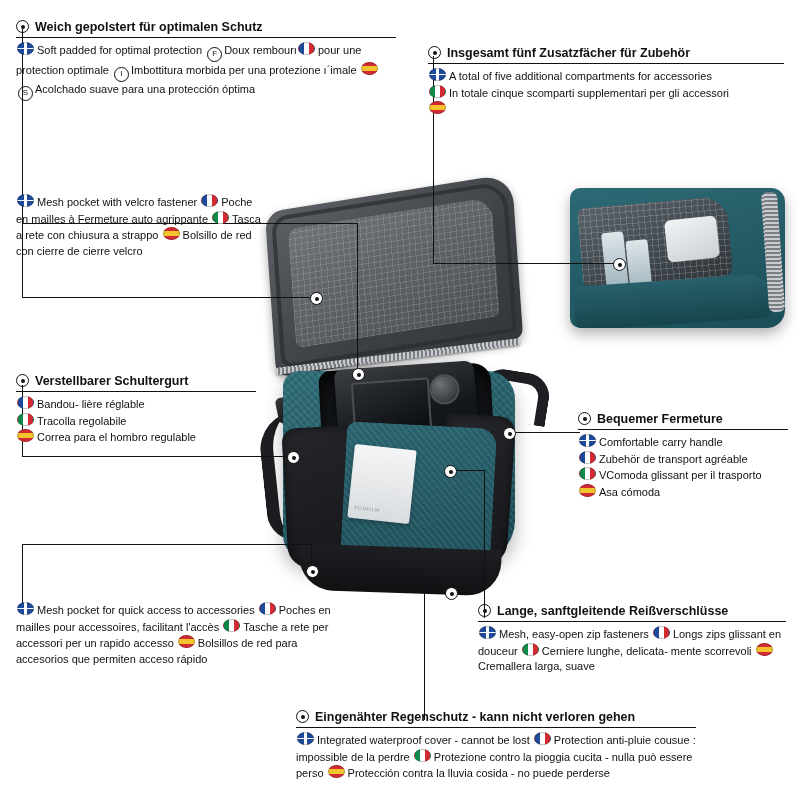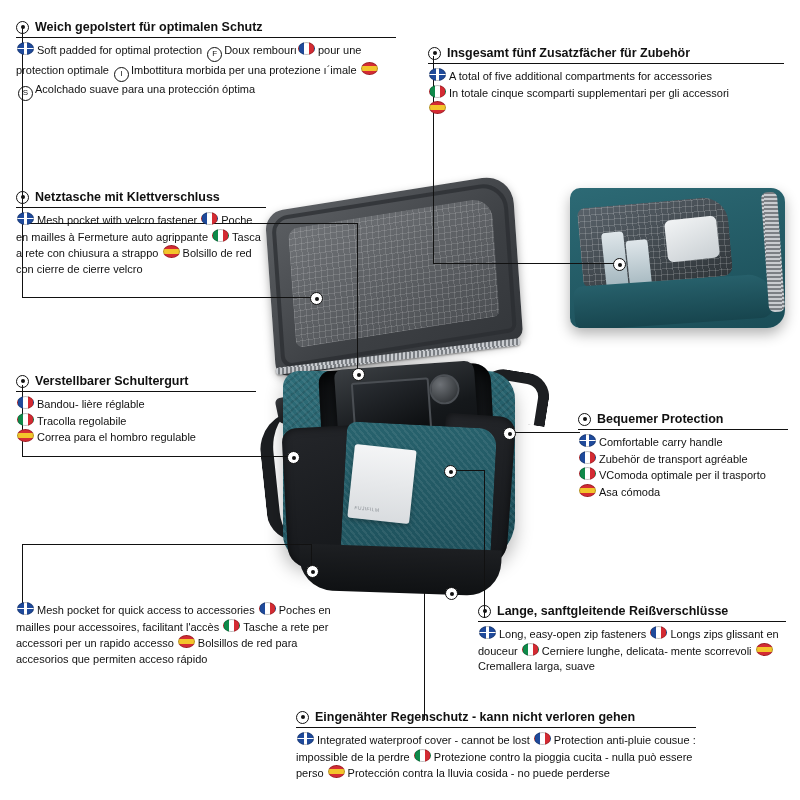--- a/index.html
+++ b/index.html
@@ -165,21 +165,21 @@
   }
   .inset .zipr{
     position:absolute;right:4px;top:4px;width:16px;height:120px;
     background:repeating-linear-gradient(0deg,#c9ccd0 0 2px,#7b7f84 2px 4px);
     border-radius:6px;transform:rotate(-4deg);
   }
 
   
   .callout{position:absolute;}
   .title{
-    display:flex;align-items:center;gap:6px;
+    display:flex;gap:6px;
     font-size:12.5px;font-weight:bold;color:#111;
     border-bottom:1.6px solid #111;padding-bottom:3px;white-space:nowrap;
   }
   .body-text{font-size:11px;line-height:15.6px;color:#111;padding-top:4px;}
 
   
   .marker{
     width:11px;height:11px;border-radius:50%;border:1.4px solid #111;
     display:inline-flex;align-items:center;justify-content:center;flex:none;
   }
@@ -314,24 +314,20 @@
       <span>Insgesamt fünf Zusatzfächer für Zubehör</span>
     </div>
     <div class="body-text">
       <div><span class="flag uk"></span><span>A total of five additional compartments for accessories</span></div>
       <div><span class="flag it"></span><span>In totale cinque scomparti supplementari per gli accessori</span></div>
       <div><span class="flag es"></span></div>
     </div>
   </div>
 
   <div class="callout" style="left:16px;top:190px;width:250px">
-    <div class="title">
-      <span class="marker"></span>
-      <span>Netztasche mit Klettverschluss</span>
-    </div>
     <div class="body-text">
       <span class="flag uk"></span><span>Mesh pocket with velcro fastener</span>
       <span class="flag fr"></span><span>Poche en mailles à Fermeture auto agrippante</span>
       <span class="flag it"></span><span>Tasca a rete con chiusura a strappo</span>
       <span class="flag es"></span><span>Bolsillo de red con cierre de cierre velcro</span>
     </div>
   </div>
 
   <div class="callout" style="left:16px;top:374px;width:240px">
     <div class="title">
@@ -341,46 +337,46 @@
     <div class="body-text">
       <div><span class="flag fr"></span><span>Bandou- lière réglable</span></div>
       <div><span class="flag it"></span><span>Tracolla regolabile</span></div>
       <div><span class="flag es"></span><span>Correa para el hombro regulable</span></div>
     </div>
   </div>
 
   <div class="callout" style="left:578px;top:412px;width:210px">
     <div class="title">
       <span class="marker"></span>
-      <span>Bequemer Protection</span>
+      <span>Bequemer Fermeture</span>
     </div>
     <div class="body-text">
       <div><span class="flag uk"></span><span>Comfortable carry handle</span></div>
       <div><span class="flag fr"></span><span>Zubehör de transport agréable</span></div>
-      <div><span class="flag it"></span><span>VComoda optimale per il trasporto</span></div>
+      <div><span class="flag it"></span><span>VComoda glissant per il trasporto</span></div>
       <div><span class="flag es"></span><span>Asa cómoda</span></div>
     </div>
   </div>
 
   <div class="callout" style="left:16px;top:598px;width:330px">
     <div class="body-text">
       <span class="flag uk"></span><span>Mesh pocket for quick access to accessories</span>
       <span class="flag fr"></span><span>Poches en mailles pour accessoires, facilitant l'accès</span>
       <span class="flag it"></span><span>Tasche a rete per accessori per un rapido accesso</span>
       <span class="flag es"></span><span>Bolsillos de red para accesorios que permiten acceso rápido</span>
     </div>
   </div>
 
   <div class="callout" style="left:478px;top:604px;width:308px">
     <div class="title">
       <span class="marker"></span>
       <span>Lange, sanftgleitende Reißverschlüsse</span>
     </div>
     <div class="body-text">
-      <span class="flag uk"></span><span>Long, easy-open zip fasteners</span>
+      <span class="flag uk"></span><span>Mesh, easy-open zip fasteners</span>
       <span class="flag fr"></span><span>Longs zips glissant en douceur</span>
       <span class="flag it"></span><span>Cerniere lunghe, delicata- mente scorrevoli</span>
       <span class="flag es"></span><span>Cremallera larga, suave</span>
     </div>
   </div>
 
   <div class="callout" style="left:296px;top:710px;width:400px">
     <div class="title">
       <span class="marker"></span>
       <span>Eingenähter Regenschutz - kann nicht verloren gehen</span>

